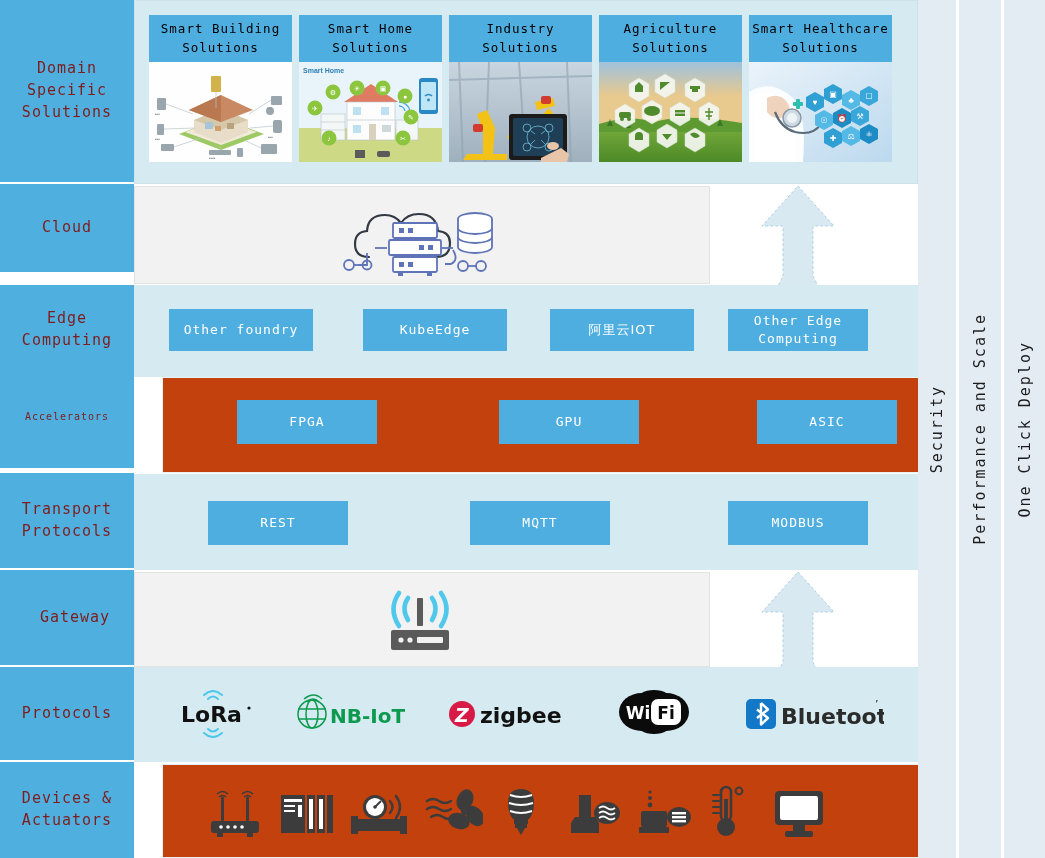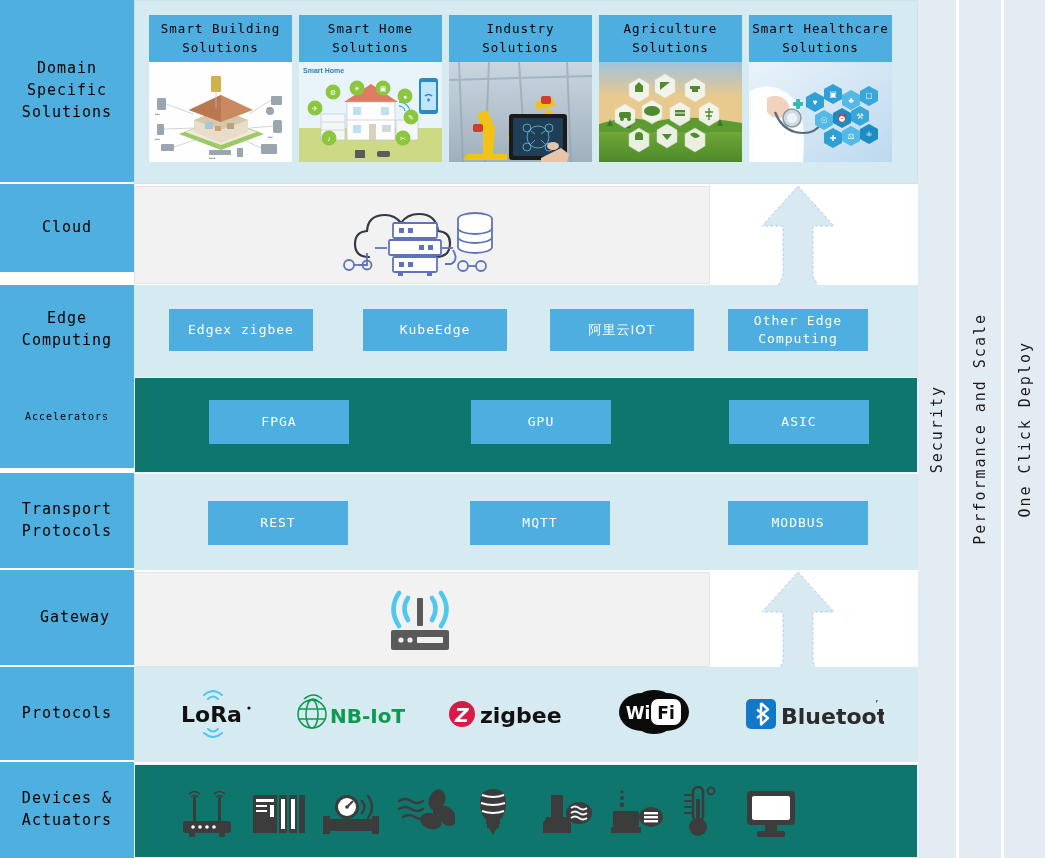--- a/index.html
+++ b/index.html
@@ -4,30 +4,30 @@
 <style>
   * { box-sizing: border-box; margin:0; padding:0; }
   html,body { width:1045px; height:858px; overflow:hidden; background:#ffffff;
     font-family:"DejaVu Sans Mono","Liberation Mono",monospace; }
 
   #root { position:relative; width:1045px; height:858px; }
 
   
   .lbl {
     position:absolute; left:0; width:134px;
-    background:#4FB0E0; color:#000000;
+    background:#4FB0E0; color:#7f1d1d;
     display:flex; align-items:center; justify-content:center;
     text-align:center; line-height:1.45; letter-spacing:1px;
     font-size:15px; border-bottom:2px solid #ffffff;
     font-family:"DejaVu Sans Mono","Liberation Mono",monospace;
   }
 
   
   .panel { position:absolute; left:134px; }
-  .p-white  { background:#0f766e; }
+  .p-white  { background:#c2410c;margin-left:28px; }
   .p-cyan   { background:#D5EAF1; }
   .p-gray   { background:#F2F2F2; }
 
   
   .chip {
     position:absolute; background:#4FAEE0; color:#fff;
     display:flex; align-items:center; justify-content:center;
     text-align:center; font-size:13px; letter-spacing:1px; line-height:1.4;
     font-family:"DejaVu Sans Mono","Liberation Mono",monospace;
   }
@@ -424,21 +424,21 @@
   </div>
 
   <div class="arrow" style="left:755px;top:184px;">
     <svg width="86" height="176" viewBox="0 0 86 176">
       <polygon points="43,2 79,42 58,42 58,92 78,132 60,136 43,112 26,136 8,132 28,92 28,42 7,42" fill="#D9E9F2" stroke="#a9cfe2" stroke-width="1" stroke-dasharray="2.5,2.5"></polygon>
     </svg>
   </div>
 
   <div class="panel p-cyan" style="top:285px;width:784px;height:92px;">
     <div class="chip" style="left:35px;top:24px;width:144px;height:42px;">
-      <span style="white-space:pre-line">Edgex zigbee</span>
+      <span style="white-space:pre-line">Other foundry</span>
       </div>
     <div class="chip" style="left:229px;top:24px;width:144px;height:42px;">
       <span style="white-space:pre-line">KubeEdge</span>
       </div>
     <div class="chip" style="left:416px;top:24px;width:144px;height:42px;font-family:'DejaVu Sans','Liberation Sans',sans-serif;">
       <span style="white-space:pre-line">阿里云IOT</span>
       </div>
     <div class="chip" style="left:594px;top:24px;width:140px;height:42px;">
       <span style="white-space:pre-line">Other Edge
 Computing</span>

